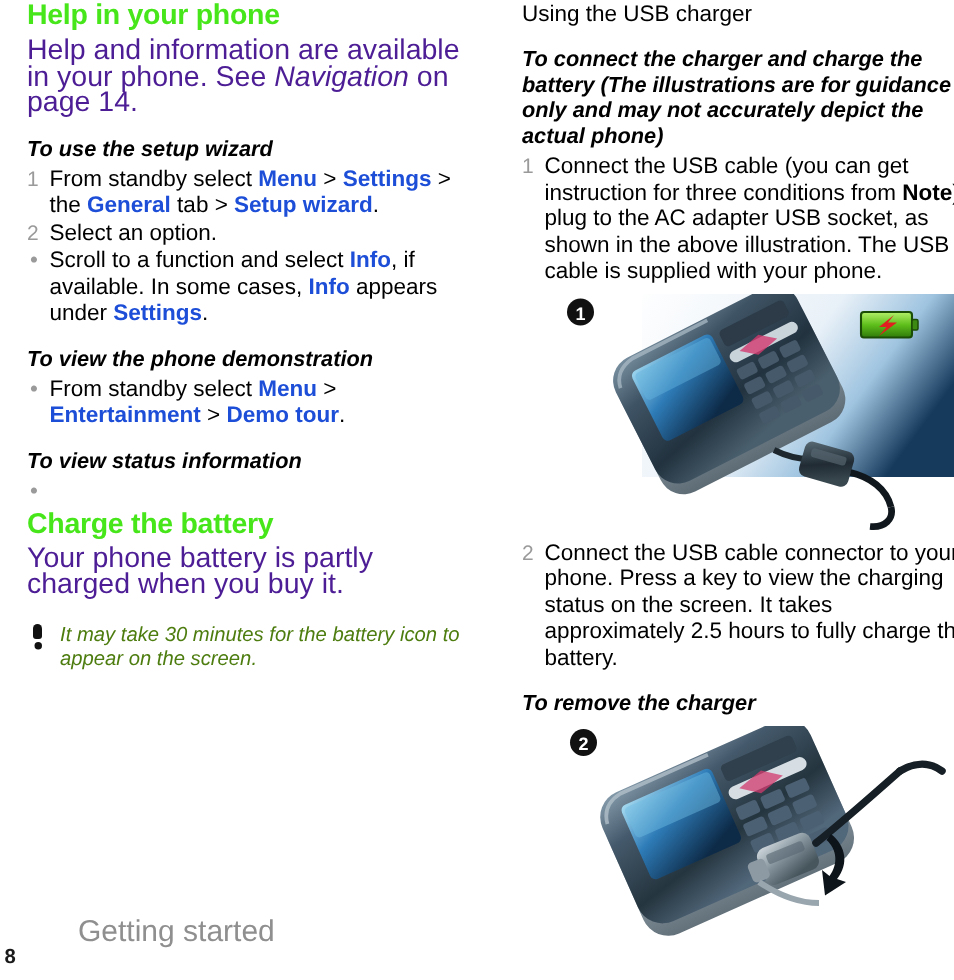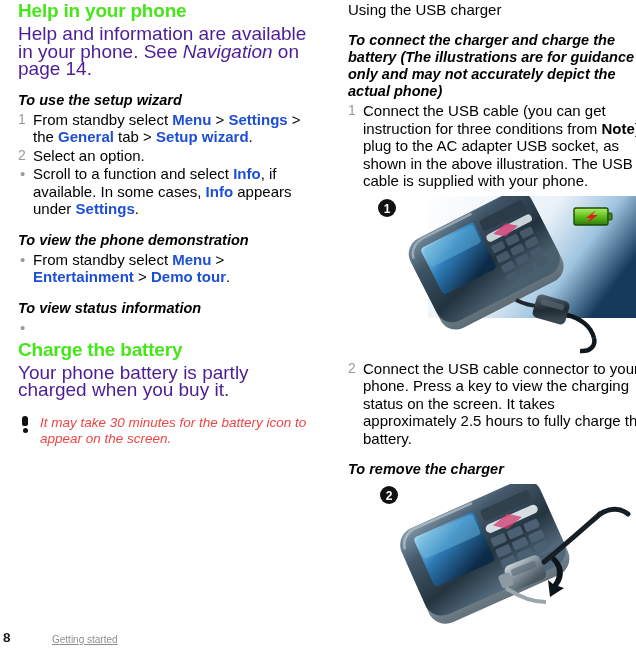--- a/index.html
+++ b/index.html
@@ -99,21 +99,21 @@
   .bd { font-weight: bold; }
 
   
   .note {
     position: relative;
     margin-top: 16px;
     padding-left: 22px;
     font-size: 13.5px;
     font-style: italic;
     line-height: 16px;
-    color: #ef4444;
+    color: #4d7c0f;
   }
   .note .note-icon {
     position: absolute;
     left: 2px;
     top: 1px;
     width: 10px;
     height: 16px;
   }
   .note .note-icon .bang-body {
     position: absolute;
@@ -146,24 +146,23 @@
     position: absolute;
     left: 3px;
     bottom: 0;
     font-size: 13.5px;
     font-weight: bold;
     color: #1a1a1a;
   }
   .footer .foot-label {
     position: absolute;
     left: 52px;
-    bottom: 0;
-    font-size: 10px;
+    bottom: 12px;
+    font-size: 20px;
     color: #8f8f8f;
-    text-decoration: underline;
   }
 
   
   .illus {
     position: relative;
     width: 296px;
     margin: 6px 0 4px 0;
   }
   .illus-1 { height: 160px; }
   .illus-2 { height: 155px; }

